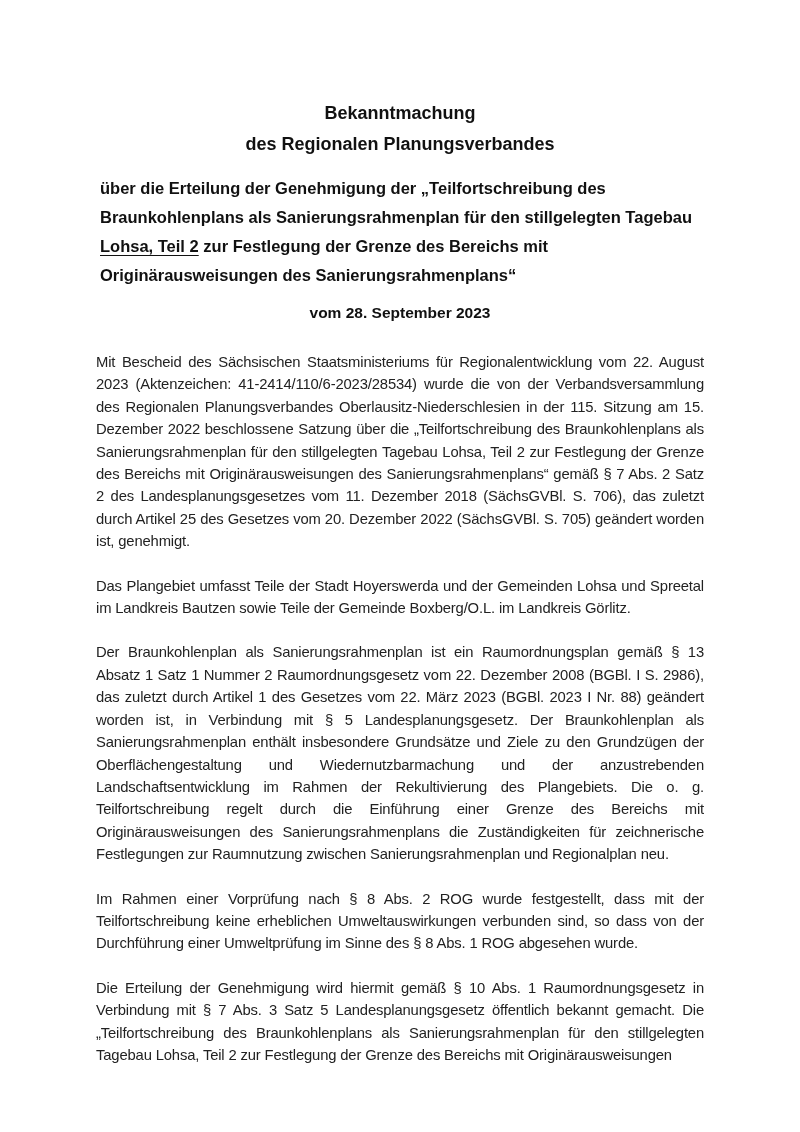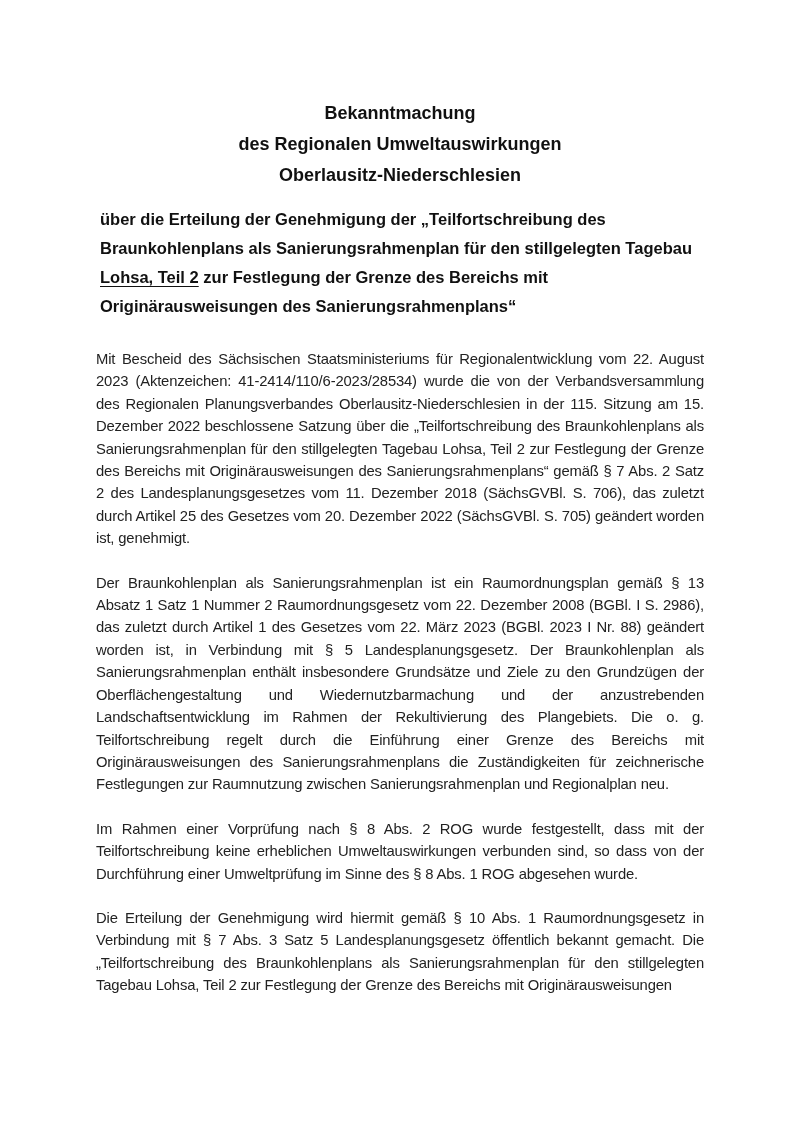--- a/index.html
+++ b/index.html
@@ -60,27 +60,28 @@
     color: #222222;
   }
 </style>
 </head>
 <body>
 
 <div class="page">
 
   <div class="title-block">
     <div>Bekanntmachung</div>
-    <div>des Regionalen Umweltauswirkungen</div>
-    <div>Oberlausitz-Niederschlesien</div>
+    <div>des Regionalen Planungsverbandes</div>
   </div>
 
   <div class="subtitle"><span>über die Erteilung der Genehmigung der „Teilfortschreibung des Braunkohlenplans als Sanierungsrahmenplan für den stillgelegten Tagebau </span><span class="underline">Lohsa, Teil 2</span><span> zur Festlegung der Grenze des Bereichs mit Originärausweisungen des Sanierungsrahmenplans“</span></div>
 
+  <div class="date-line">vom 28. September 2023</div>
 
   <div class="body-text">
     <p>Mit Bescheid des Sächsischen Staatsministeriums für Regionalentwicklung vom 22. August 2023 (Aktenzeichen: 41-2414/110/6-2023/28534) wurde die von der Verbandsversammlung des Regionalen Planungsverbandes Oberlausitz-Niederschlesien in der 115. Sitzung am 15. Dezember 2022 beschlossene Satzung über die „Teilfortschreibung des Braunkohlenplans als Sanierungsrahmenplan für den stillgelegten Tagebau Lohsa, Teil 2 zur Festlegung der Grenze des Bereichs mit Originärausweisungen des Sanierungsrahmenplans“ gemäß § 7 Abs. 2 Satz 2 des Landesplanungsgesetzes vom 11. Dezember 2018 (SächsGVBl. S. 706), das zuletzt durch Artikel 25 des Gesetzes vom 20. Dezember 2022 (SächsGVBl. S. 705) geändert worden ist, genehmigt.</p>
+    <p>Das Plangebiet umfasst Teile der Stadt Hoyerswerda und der Gemeinden Lohsa und Spreetal im Landkreis Bautzen sowie Teile der Gemeinde Boxberg/O.L. im Landkreis Görlitz.</p>
     <p>Der Braunkohlenplan als Sanierungsrahmenplan ist ein Raumordnungsplan gemäß § 13 Absatz 1 Satz 1 Nummer 2 Raumordnungsgesetz vom 22. Dezember 2008 (BGBl. I S. 2986), das zuletzt durch Artikel 1 des Gesetzes vom 22. März 2023 (BGBl. 2023 I Nr. 88) geändert worden ist, in Verbindung mit § 5 Landesplanungsgesetz. Der Braunkohlenplan als Sanierungsrahmenplan enthält insbesondere Grundsätze und Ziele zu den Grundzügen der Oberflächengestaltung und Wiedernutzbarmachung und der anzustrebenden Landschaftsentwicklung im Rahmen der Rekultivierung des Plangebiets. Die o. g. Teilfortschreibung regelt durch die Einführung einer Grenze des Bereichs mit Originärausweisungen des Sanierungsrahmenplans die Zuständigkeiten für zeichnerische Festlegungen zur Raumnutzung zwischen Sanierungsrahmenplan und Regionalplan neu.</p>
     <p>Im Rahmen einer Vorprüfung nach § 8 Abs. 2 ROG wurde festgestellt, dass mit der Teilfortschreibung keine erheblichen Umweltauswirkungen verbunden sind, so dass von der Durchführung einer Umweltprüfung im Sinne des § 8 Abs. 1 ROG abgesehen wurde.</p>
     <p>Die Erteilung der Genehmigung wird hiermit gemäß § 10 Abs. 1 Raumordnungsgesetz in Verbindung mit § 7 Abs. 3 Satz 5 Landesplanungsgesetz öffentlich bekannt gemacht. Die „Teilfortschreibung des Braunkohlenplans als Sanierungsrahmenplan für den stillgelegten Tagebau Lohsa, Teil 2 zur Festlegung der Grenze des Bereichs mit Originärausweisungen</p>
   </div>
 
 </div>
 
 </body></html>

